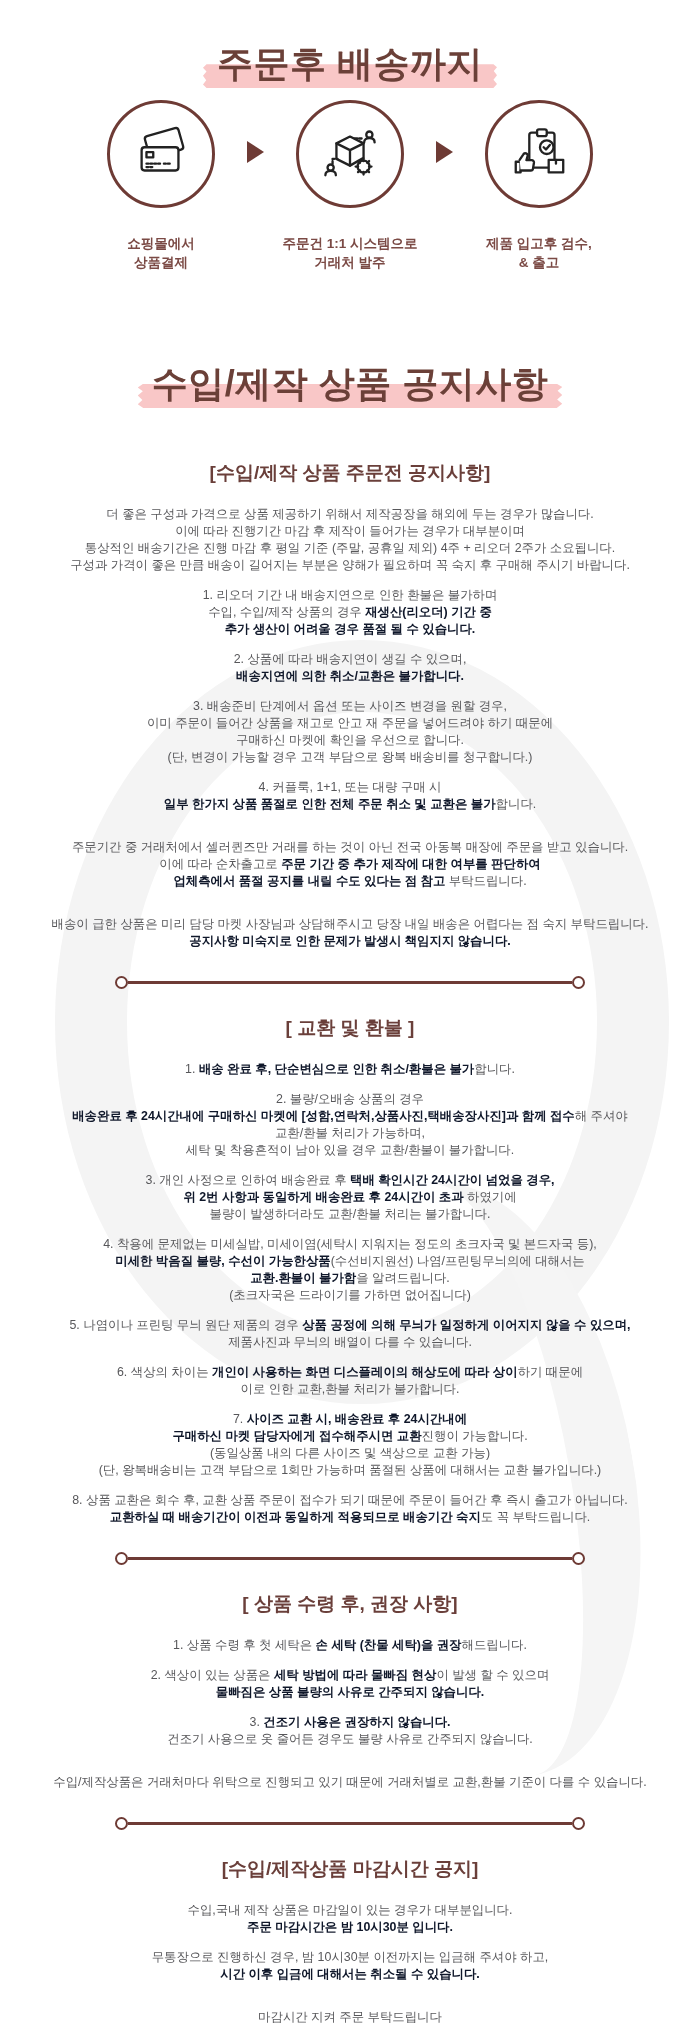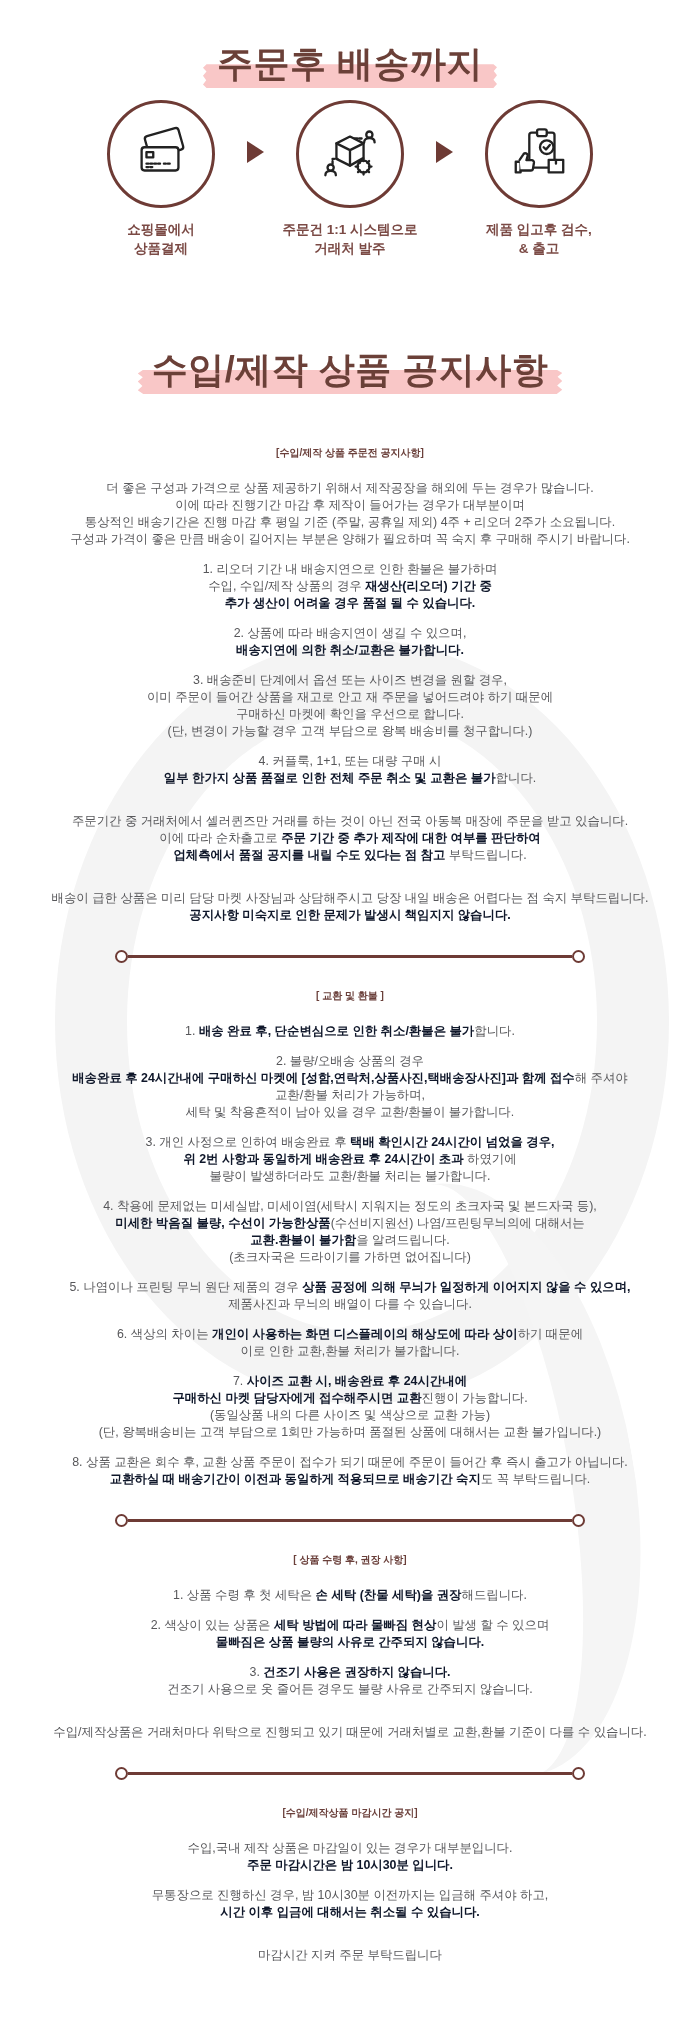--- a/index.html
+++ b/index.html
@@ -24,35 +24,35 @@
     color:#6b4038;letter-spacing:.5px;line-height:1.12;padding:0 8px;white-space:nowrap;
   }
   .tape{
     position:absolute;left:-6px;right:-6px;bottom:-4px;height:24px;background:#f9c7c7;z-index:-1;
     clip-path:polygon(1.2% 0,98.8% 0,100% 12%,98.9% 28%,100% 46%,98.8% 64%,100% 82%,98.7% 100%,1.3% 100%,0 84%,1.1% 66%,0 48%,1.2% 30%,0 14%);
   }
   .title2{margin-top:92px;text-align:center;}
 
   
   .steps{display:flex;justify-content:center;align-items:flex-start;margin-top:16px;}
-  .step{width:172px;display:flex;flex-direction:column;align-items:center;}
+  .step{width:172px;display:flex;flex-direction:column;align-items:center;gap:14px;}
   .circle{
     width:102px;height:102px;border:3px solid #6e3b35;border-radius:50%;
     background:#fff;display:flex;align-items:center;justify-content:center;
   }
   .circle svg{width:62px;height:62px;}
   .step-label{margin-top:13px;font-size:13.5px;font-weight:700;color:#7b4a45;text-align:center;line-height:1.35;}
   .arrow{
     width:0;height:0;margin-top:41px;
     border-left:17px solid #6e3b35;border-top:11px solid transparent;border-bottom:11px solid transparent;
   }
 
   
   .notice{text-align:center;}
-  .section-head{margin-top:26px;font-size:10px;font-weight:700;color:#6a3f3a;}
+  .section-head{margin-top:26px;font-size:19px;font-weight:700;color:#6a3f3a;}
   .notice .section-head:first-child{margin-top:56px;}
   .para{margin-top:13px;}
   .para.note{margin-top:26px;}
   .section-head + .para{margin-top:20px;}
   .line{font-size:12.4px;color:#57575a;line-height:17px;}
   .red{color:#0f172a;font-weight:700;}
 
   .divider{margin:26px auto 0;width:470px;display:flex;align-items:center;}
   .divider .ring{width:9px;height:9px;border:2.5px solid #6e3b35;border-radius:50%;background:#fff;flex:none;}
   .divider .bar{flex:1;height:2.5px;background:#6e3b35;}

